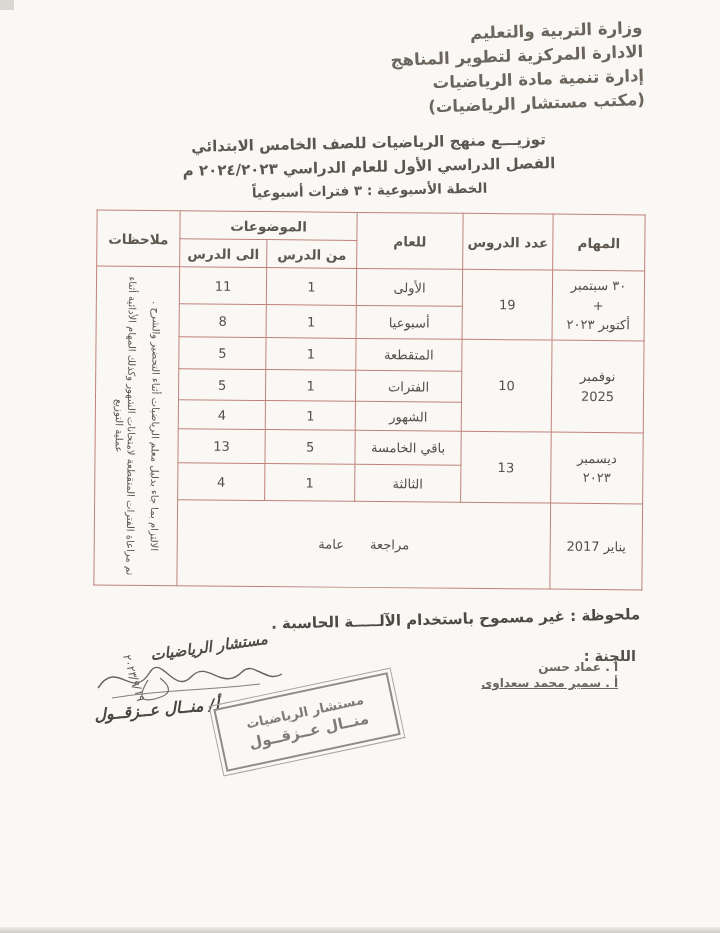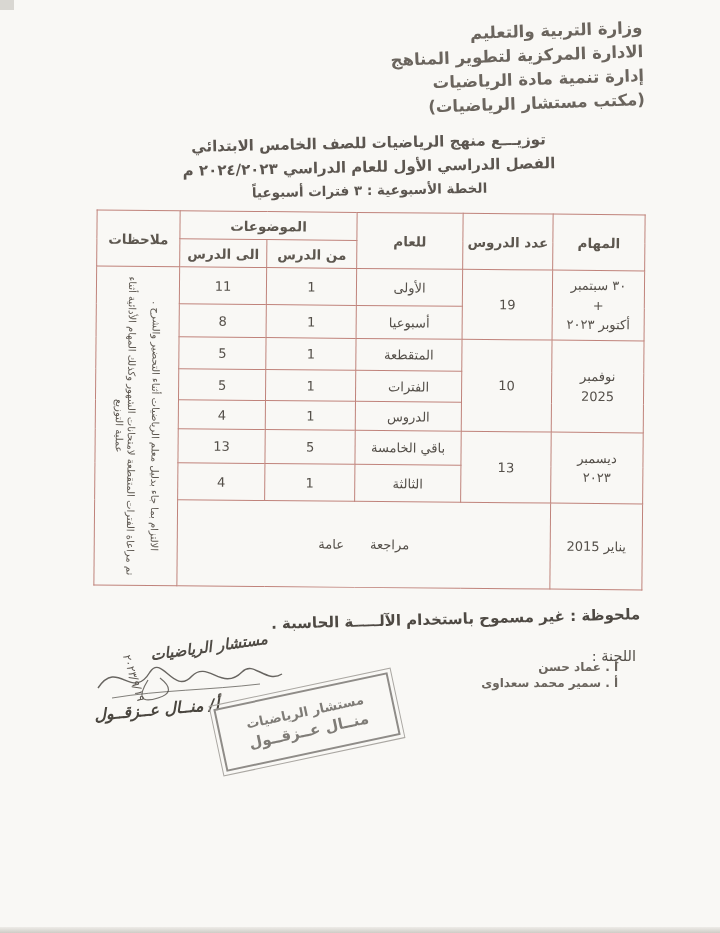--- a/index.html
+++ b/index.html
@@ -53,25 +53,25 @@
     display:flex; flex-direction:column; justify-content:space-evenly;
     font-size:10px; line-height:1.2; color:#5d5750; text-align:center;
   }
 
   
   .footnote {
     position:absolute; top:610px; right:80px; font-weight:bold;
     font-size:15px; color:#4e4943; transform:rotate(-1.5deg);
   }
   .committee-label {
-    position:absolute; top:648px; right:84px; font-weight:normal;
+    position:absolute; top:648px; right:84px; font-weight:bold;
     font-size:14.5px; color:#544f49;
   }
   .member { position:absolute; right:102px; font-size:12px; font-weight:bold; color:#6b655e; }
-  .member.m1 { top:676px; }
+  .member.m1 { top:676px;text-decoration:underline; }
   .member.m2 { top:660px; }
 
   
   .sign-title {
     position:absolute; top:638px; left:150px; font-size:15px;
     font-style:italic; font-weight:bold; color:#4f4b45;
     transform:rotate(-8deg); white-space:nowrap;
   }
   .sign-squiggle { position:absolute; top:650px; left:90px; }
   .sign-date {
@@ -174,39 +174,39 @@
         <td class="unit-cell">المتقطعة</td>
         <td class="num-cell">1</td>
         <td class="num-cell">5</td>
       </tr>
       <tr style="height:31px">
         <td class="unit-cell">الفترات</td>
         <td class="num-cell">1</td>
         <td class="num-cell">5</td>
       </tr>
       <tr style="height:29px">
-        <td class="unit-cell">الدروس</td>
+        <td class="unit-cell">الشهور</td>
         <td class="num-cell">1</td>
         <td class="num-cell">4</td>
       </tr>
       <tr style="height:34px">
         <td rowspan="2" class="month-cell">ديسمبر
 ٢٠٢٣</td>
         <td rowspan="2" class="count-cell">13</td>
         <td class="unit-cell">باقي الخامسة</td>
         <td class="num-cell">5</td>
         <td class="num-cell">13</td>
       </tr>
       <tr style="height:37px">
         <td class="unit-cell">الثالثة</td>
         <td class="num-cell">1</td>
         <td class="num-cell">4</td>
       </tr>
       <tr style="height:86px">
-        <td class="month-cell">يناير 2015</td>
+        <td class="month-cell">يناير 2017</td>
         <td colspan="4" class="review-label">مراجعة عامة</td>
       </tr>
     </tbody>
   </table>
 
   <div class="footnote">ملحوظة : غير مسموح باستخدام الآلـــــة الحاسبة .</div>
 
   <div class="committee-label">اللجنة :</div>
   <div class="member m1">أ . سمير محمد سعداوى</div>
   <div class="member m2">أ . عماد حسن</div>

